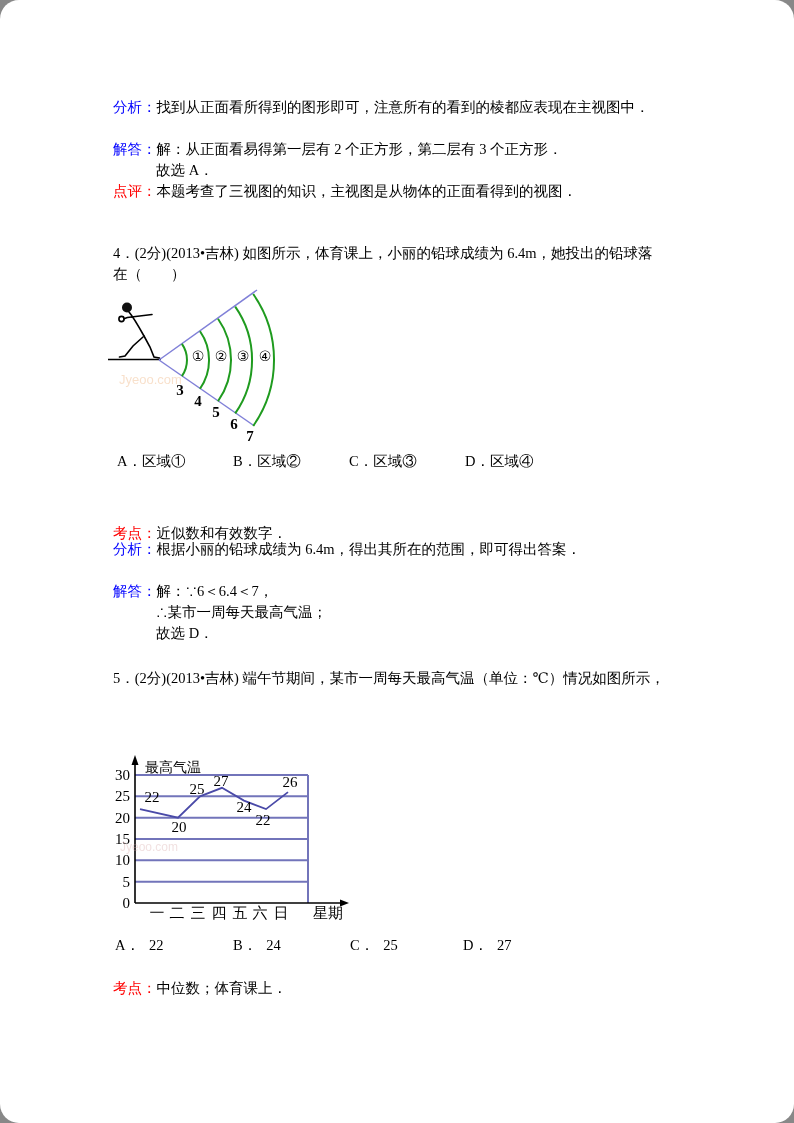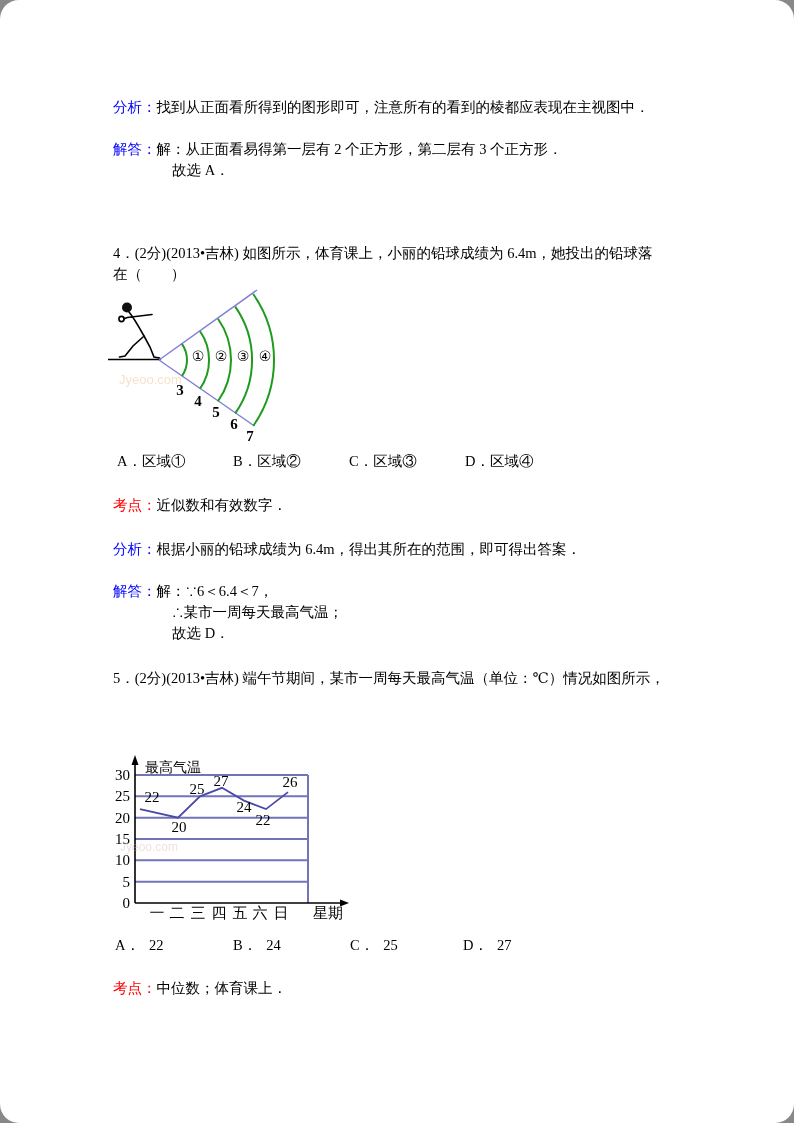--- a/index.html
+++ b/index.html
@@ -3,21 +3,21 @@
 <meta charset="utf-8">
 <style>
   html,body{margin:0;padding:0;background:#888;}
   #page{
     position:relative; width:794px; height:1123px; margin:0 auto;
     background:#ffffff; overflow:hidden;
     font-family:"Liberation Serif","DejaVu Serif",serif;
     font-size:14.5px; color:#000;border-radius:19px;
   }
   .ln{position:absolute; left:113px; line-height:21px; white-space:nowrap;}
-  .ln.indent{left:156px;margin-left:16px;}
+  .ln.indent{left:156px;}
   .lbl-blue{color:#0000ff;}
   .lbl-red{color:#ff0000;}
   .opt-row{position:absolute; left:0; top:0; width:794px; height:21px;}
   .opt{position:absolute; top:0; white-space:nowrap;}
   .opt .gap{margin-left:9px;}
   svg text{fill:#000;}
   .fig-num{font:bold 15px "Liberation Serif","DejaVu Serif",serif;}
   .fig-region{font:14px "DejaVu Sans",sans-serif;}
   .fig-wm{font:13px "Liberation Sans",sans-serif; fill:rgba(235,165,105,0.35);}
   .ct-tick{font:15px "Liberation Serif","DejaVu Serif",serif;}
@@ -32,20 +32,23 @@
 <div id="page">
 
   <div class="ln" style="top:97px">
     <span class="lbl-blue">分析：</span><span>找到从正面看所得到的图形即可，注意所有的看到的棱都应表现在主视图中．</span>
   </div>
   <div class="ln" style="top:139px">
     <span class="lbl-blue">解答：</span><span>解：从正面看易得第一层有 2 个正方形，第二层有 3 个正方形．</span>
   </div>
   <div class="ln indent" style="top:160px">
     <span>故选 A．</span>
+  </div>
+  <div class="ln" style="top:181px">
+    <span class="lbl-red">点评：</span><span>本题考查了三视图的知识，主视图是从物体的正面看得到的视图．</span>
   </div>
 
   <div class="ln" style="top:243px">
     <span>4．(2分)(2013•吉林) 如图所示，体育课上，小丽的铅球成绩为 6.4m，她投出的铅球落</span>
   </div>
   <div class="ln" style="top:264px">
     <span>在（　　）</span>
   </div>
 
   <svg style="position:absolute;left:100px;top:288px" width="200" height="162" viewBox="0 0 200 162">
@@ -86,21 +89,21 @@
     <text class="fig-wm" x="19" y="96">Jyeoo.com</text>
   </svg>
 
   <div class="opt-row" style="top:452px">
     <div class="opt" style="left:117px"><span>A．</span><span>区域①</span></div>
     <div class="opt" style="left:233px"><span>B．</span><span>区域②</span></div>
     <div class="opt" style="left:349px"><span>C．</span><span>区域③</span></div>
     <div class="opt" style="left:465px"><span>D．</span><span>区域④</span></div>
   </div>
 
-  <div class="ln" style="top:495px">
+  <div class="ln" style="top:523px">
     <span class="lbl-red">考点：</span><span>近似数和有效数字．</span>
   </div>
   <div class="ln" style="top:539px">
     <span class="lbl-blue">分析：</span><span>根据小丽的铅球成绩为 6.4m，得出其所在的范围，即可得出答案．</span>
   </div>
   <div class="ln" style="top:581px">
     <span class="lbl-blue">解答：</span><span>解：∵6＜6.4＜7，</span>
   </div>
   <div class="ln indent" style="top:602px">
     <span>∴某市一周每天最高气温；</span>

